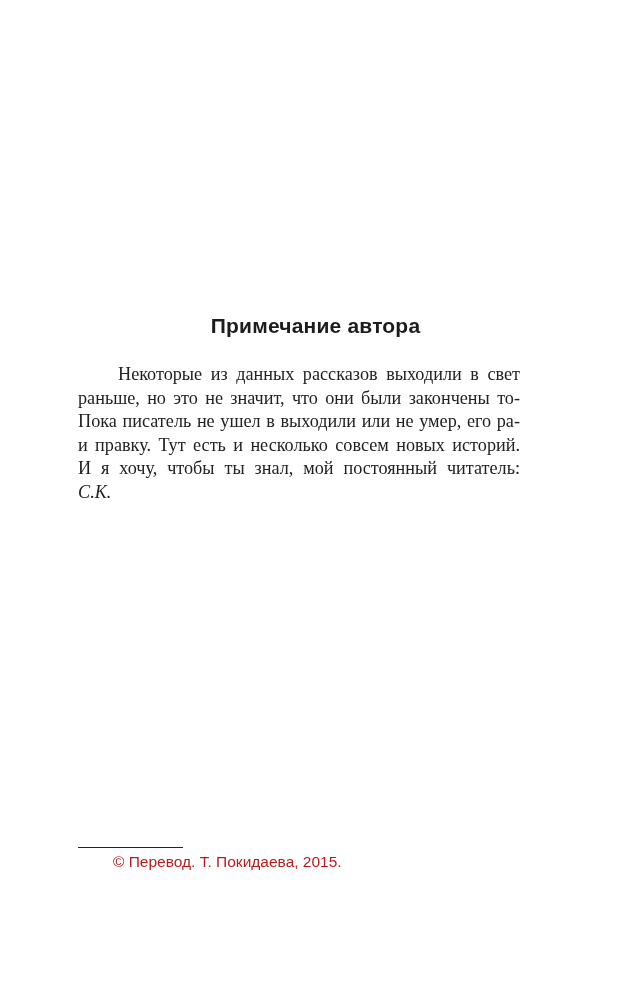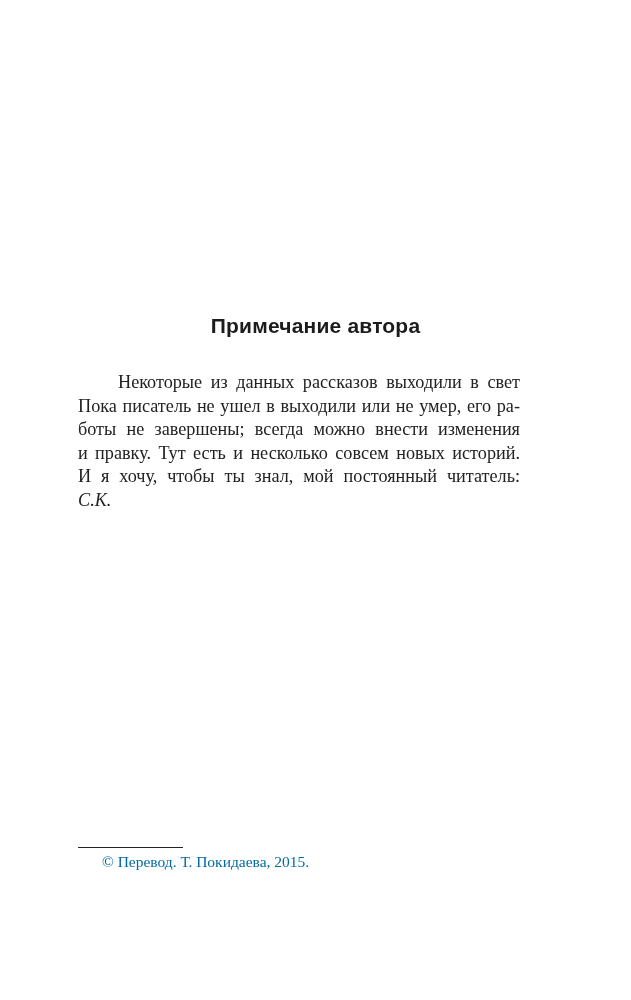--- a/index.html
+++ b/index.html
@@ -11,45 +11,45 @@
     font-family: "Liberation Sans", sans-serif;
     font-weight: bold; font-size: 21px; color: #1c1c1c;
     letter-spacing: 0.2px;
   }
   .body {
     position: absolute; left: 78px; top: 363px; width: 442px;
     font-family: "Liberation Serif", serif;
     font-size: 18.2px; line-height: 23.6px; color: #222;
   }
   .line { display: block; white-space: nowrap; text-align: justify; text-align-last: justify; height: 23.6px; }
-  .line.indent { padding-left: 40px; margin-top: 8px; }
+  .line.indent { padding-left: 40px; }
   .line.last { text-align-last: left; }
   .sig {
     display: block; font-style: italic; height: 23.6px;
     padding-right: 4px;
   }
   .rule {
     position: absolute; left: 78px; top: 847px; width: 105px; height: 1px; background: #222;
   }
   .footnote {
-    position: absolute; left: 102px; top: 853px;
-    font-family: Liberation Serif, serif;
-    font-size: 15.5px; color: #0369a1;
+    position: absolute; left: 113px; top: 853px;
+    font-family: Liberation Sans, sans-serif;
+    font-size: 15.5px; color: #b91c1c;
   }
 </style>
 </head>
 <body>
 
 <div class="page">
   <div class="title">Примечание автора</div>
 
   <div class="body">
     <span class="line indent">Некоторые из данных рассказов выходили в свет</span>
+    <span class="line">раньше, но это не значит, что они были закончены то-</span>
     <span class="line">Пока писатель не ушел в выходили или не умер, его ра-</span>
-    <span class="line">боты не завершены; всегда можно внести изменения</span>
     <span class="line">и правку. Тут есть и несколько совсем новых историй.</span>
     <span class="line">И я хочу, чтобы ты знал, мой постоянный читатель:</span>
     <span class="sig">С.К.</span>
   </div>
 
   <div class="rule"></div>
   <div class="footnote">© Перевод. Т. Покидаева, 2015.</div>
 </div>
 
 </body></html>

